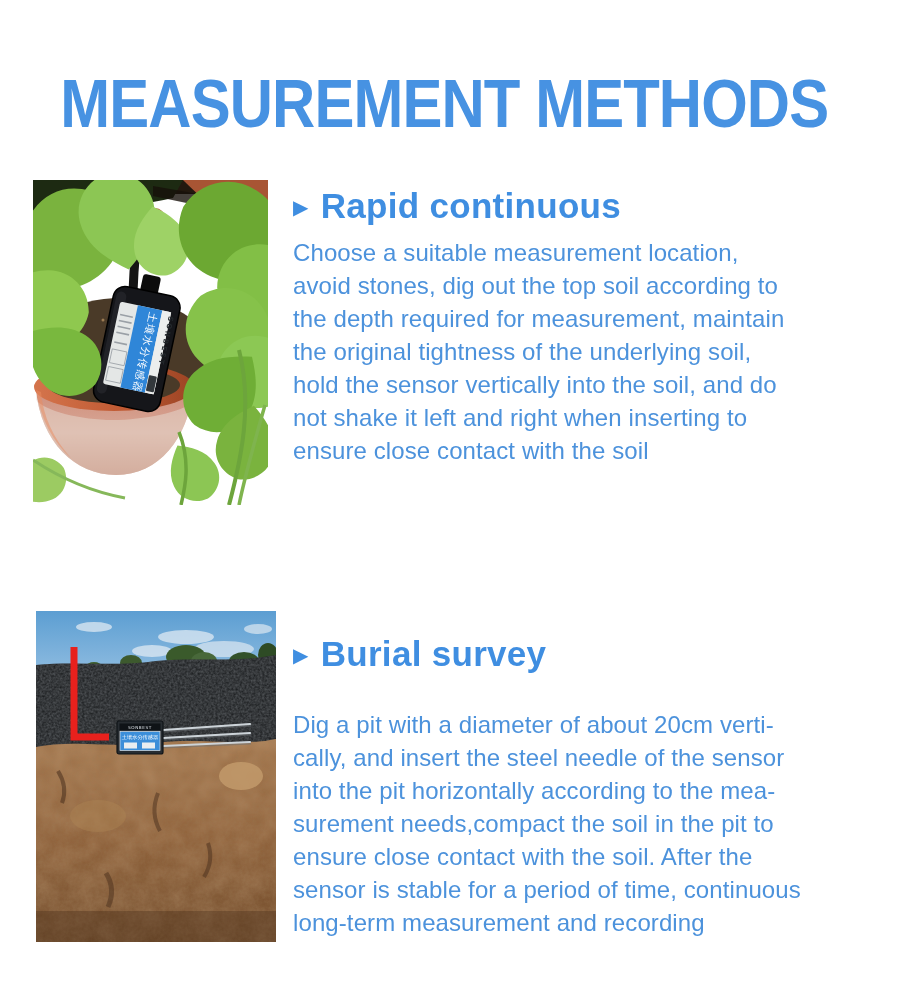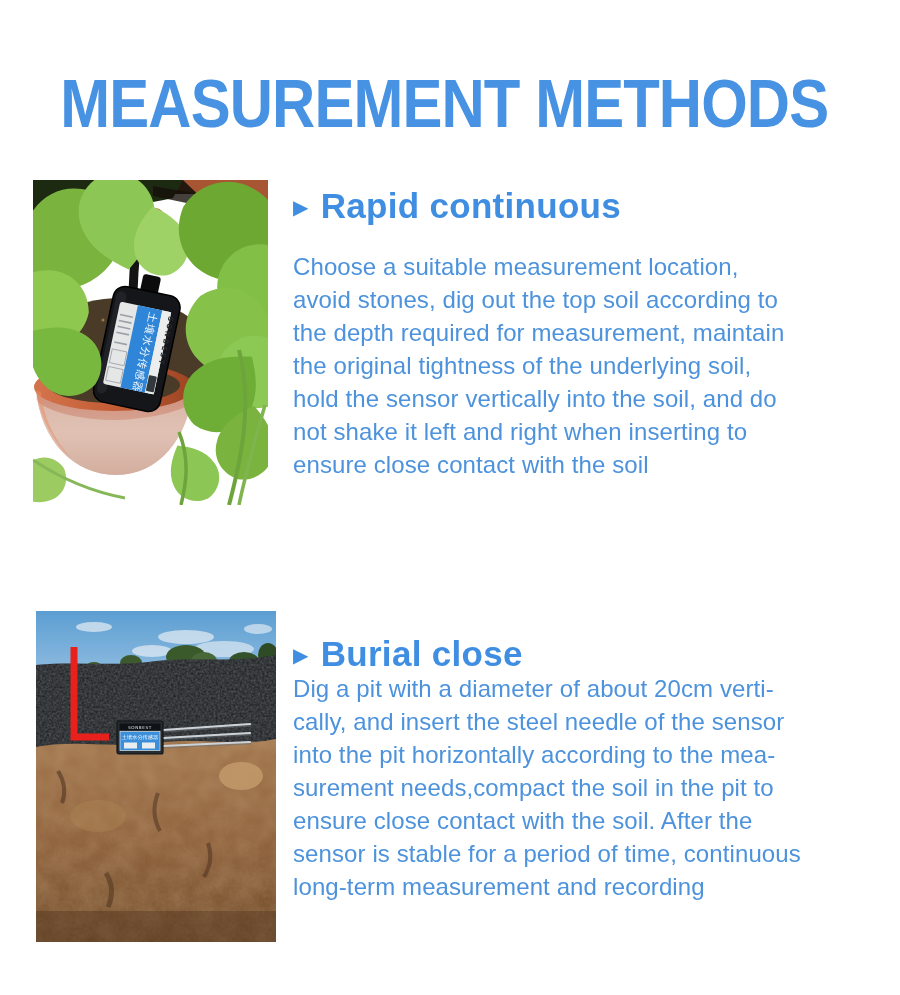--- a/index.html
+++ b/index.html
@@ -31,22 +31,22 @@
     font-size:20px; line-height:1; transform:translateY(1px);
     font-family:"DejaVu Sans",sans-serif;
   }
   .heading-rapid  { top:186px; }
   .heading-burial { top:634px; }
   .body-text {
     position:absolute; left:293px; width:600px;
     color:#4C92DC; font-size:24px; line-height:33px;
     white-space:pre-line; letter-spacing:0.1px; margin:0;
   }
-  .body-rapid  { top:250px; }
-  .body-burial { top:672px; }
+  .body-rapid  { top:236px; }
+  .body-burial { top:708px; }
   .device-label-text { font-family:"DejaVu Sans","Liberation Sans",sans-serif; }
 </style>
 </head>
 <body>
 
 <div class="page">
 
   <h1 class="page-title"><span class="squeeze">MEASUREMENT METHODS</span></h1>
 
   
@@ -241,21 +241,21 @@
         <text class="device-label-text" x="23" y="18" font-size="5.2" fill="#ffffff" text-anchor="middle">土壤水分传感器</text>
         <rect x="7" y="21.5" width="13" height="6" fill="#e8edf0"></rect>
         <rect x="25" y="21.5" width="13" height="6" fill="#e8edf0"></rect>
       </g>
     </svg>
   </div>
 
   <section style="display:contents">
     <div class="sec-heading heading-burial">
       <span class="arrow">▶</span>
-      <span>Burial close</span>
+      <span>Burial survey</span>
     </div>
     <p class="body-text body-burial">Dig a pit with a diameter of about 20cm verti-
 cally, and insert the steel needle of the sensor
 into the pit horizontally according to the mea-
 surement needs,compact the soil in the pit to
 ensure close contact with the soil. After the
 sensor is stable for a period of time, continuous
 long-term measurement and recording</p>
   </section>
 

